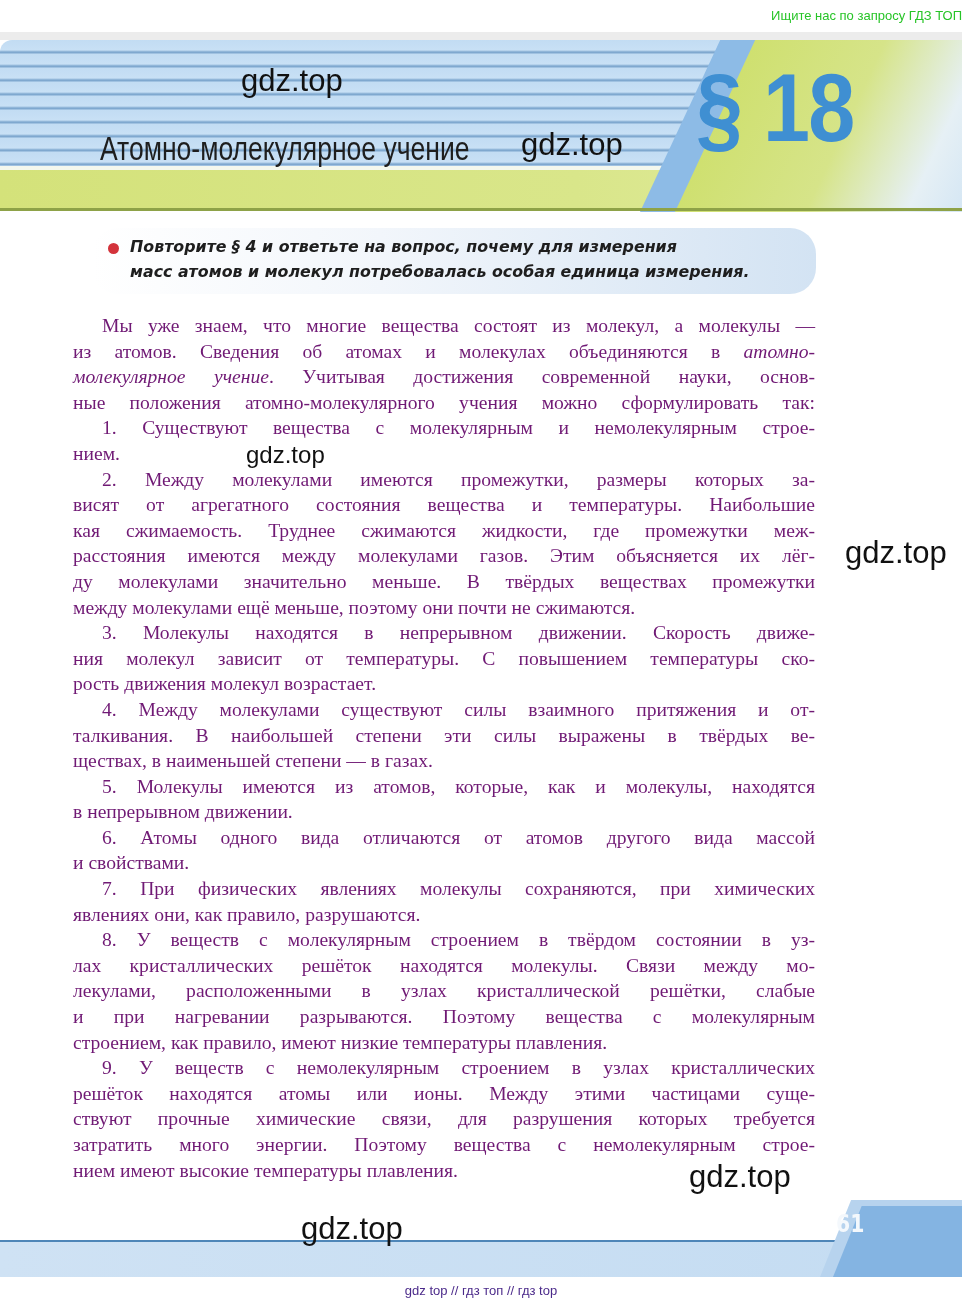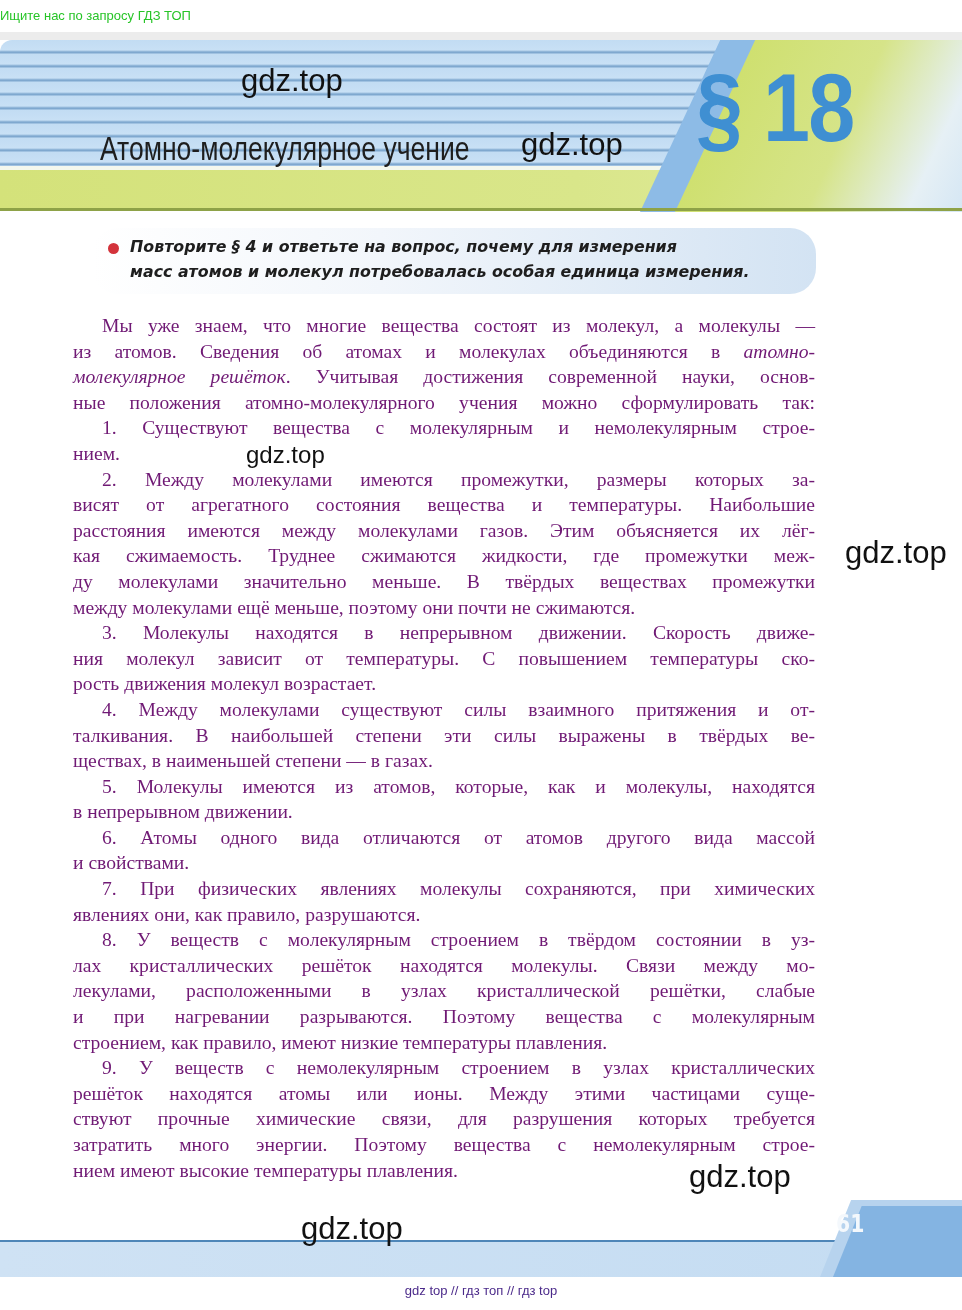--- a/index.html
+++ b/index.html
@@ -1,21 +1,21 @@
 <!DOCTYPE html>
 <html><head>
 <meta charset="utf-8">
 <style>
   * { box-sizing: border-box; margin: 0; padding: 0; }
   html, body { width: 962px; height: 1310px; background: #ffffff; overflow: hidden; }
   body { position: relative; font-family: "Liberation Serif", serif; color: #1e1e1e; }
 
   .top-banner {
     position: absolute; left: 0; top: 0; width: 962px; height: 32px;
-    text-align: left; font-family: "Liberation Sans", sans-serif;
+    text-align: right; font-family: "Liberation Sans", sans-serif;
     font-size: 13px; color: #27c427; padding-top: 8px;
   }
   .top-rule { position: absolute; left: 0; top: 32px; width: 962px; height: 8px; background: #ececec; }
 
   
   .header {
     position: absolute; left: 0; top: 40px; width: 962px; height: 172px; overflow: hidden;
   }
   .stripes {
     position: absolute; left: 0; top: 0; width: 760px; height: 126px;
@@ -129,30 +129,30 @@
 <div class="question-box"></div>
 <div class="question-bullet"></div>
 <div class="question-text">
   <div>Повторите § 4 и ответьте на вопрос, почему для измерения</div>
   <div>масс атомов и молекул потребовалась особая единица измерения.</div>
 </div>
 
 <div class="body-text">
   <span class="line indent">Мы уже знаем, что многие вещества состоят из молекул, а молекулы —</span>
   <span class="line"><span>из атомов. Сведения об атомах и молекулах объединяются в </span><em>атомно-</em></span>
-  <span class="line"><em>молекулярное решёток</em><span>. Учитывая достижения современной науки, основ-</span></span>
+  <span class="line"><em>молекулярное учение</em><span>. Учитывая достижения современной науки, основ-</span></span>
   <span class="line">ные положения атомно-молекулярного учения можно сформулировать так:</span>
 
   <span class="line indent"><span>1.</span> <span>Существуют вещества с молекулярным и немолекулярным строе-</span></span>
   <span class="line last">нием.</span>
 
   <span class="line indent"><span>2.</span> <span>Между молекулами имеются промежутки, размеры которых за-</span></span>
   <span class="line">висят от агрегатного состояния вещества и температуры. Наибольшие</span>
+  <span class="line">кая сжимаемость. Труднее сжимаются жидкости, где промежутки меж-</span>
   <span class="line">расстояния имеются между молекулами газов. Этим объясняется их лёг-</span>
-  <span class="line">кая сжимаемость. Труднее сжимаются жидкости, где промежутки меж-</span>
   <span class="line">ду молекулами значительно меньше. В твёрдых веществах промежутки</span>
   <span class="line last">между молекулами ещё меньше, поэтому они почти не сжимаются.</span>
 
   <span class="line indent"><span>3.</span> <span>Молекулы находятся в непрерывном движении. Скорость движе-</span></span>
   <span class="line">ния молекул зависит от температуры. С повышением температуры ско-</span>
   <span class="line last">рость движения молекул возрастает.</span>
 
   <span class="line indent"><span>4.</span> <span>Между молекулами существуют силы взаимного притяжения и от-</span></span>
   <span class="line">талкивания. В наибольшей степени эти силы выражены в твёрдых ве-</span>
   <span class="line last">ществах, в наименьшей степени — в газах.</span>

